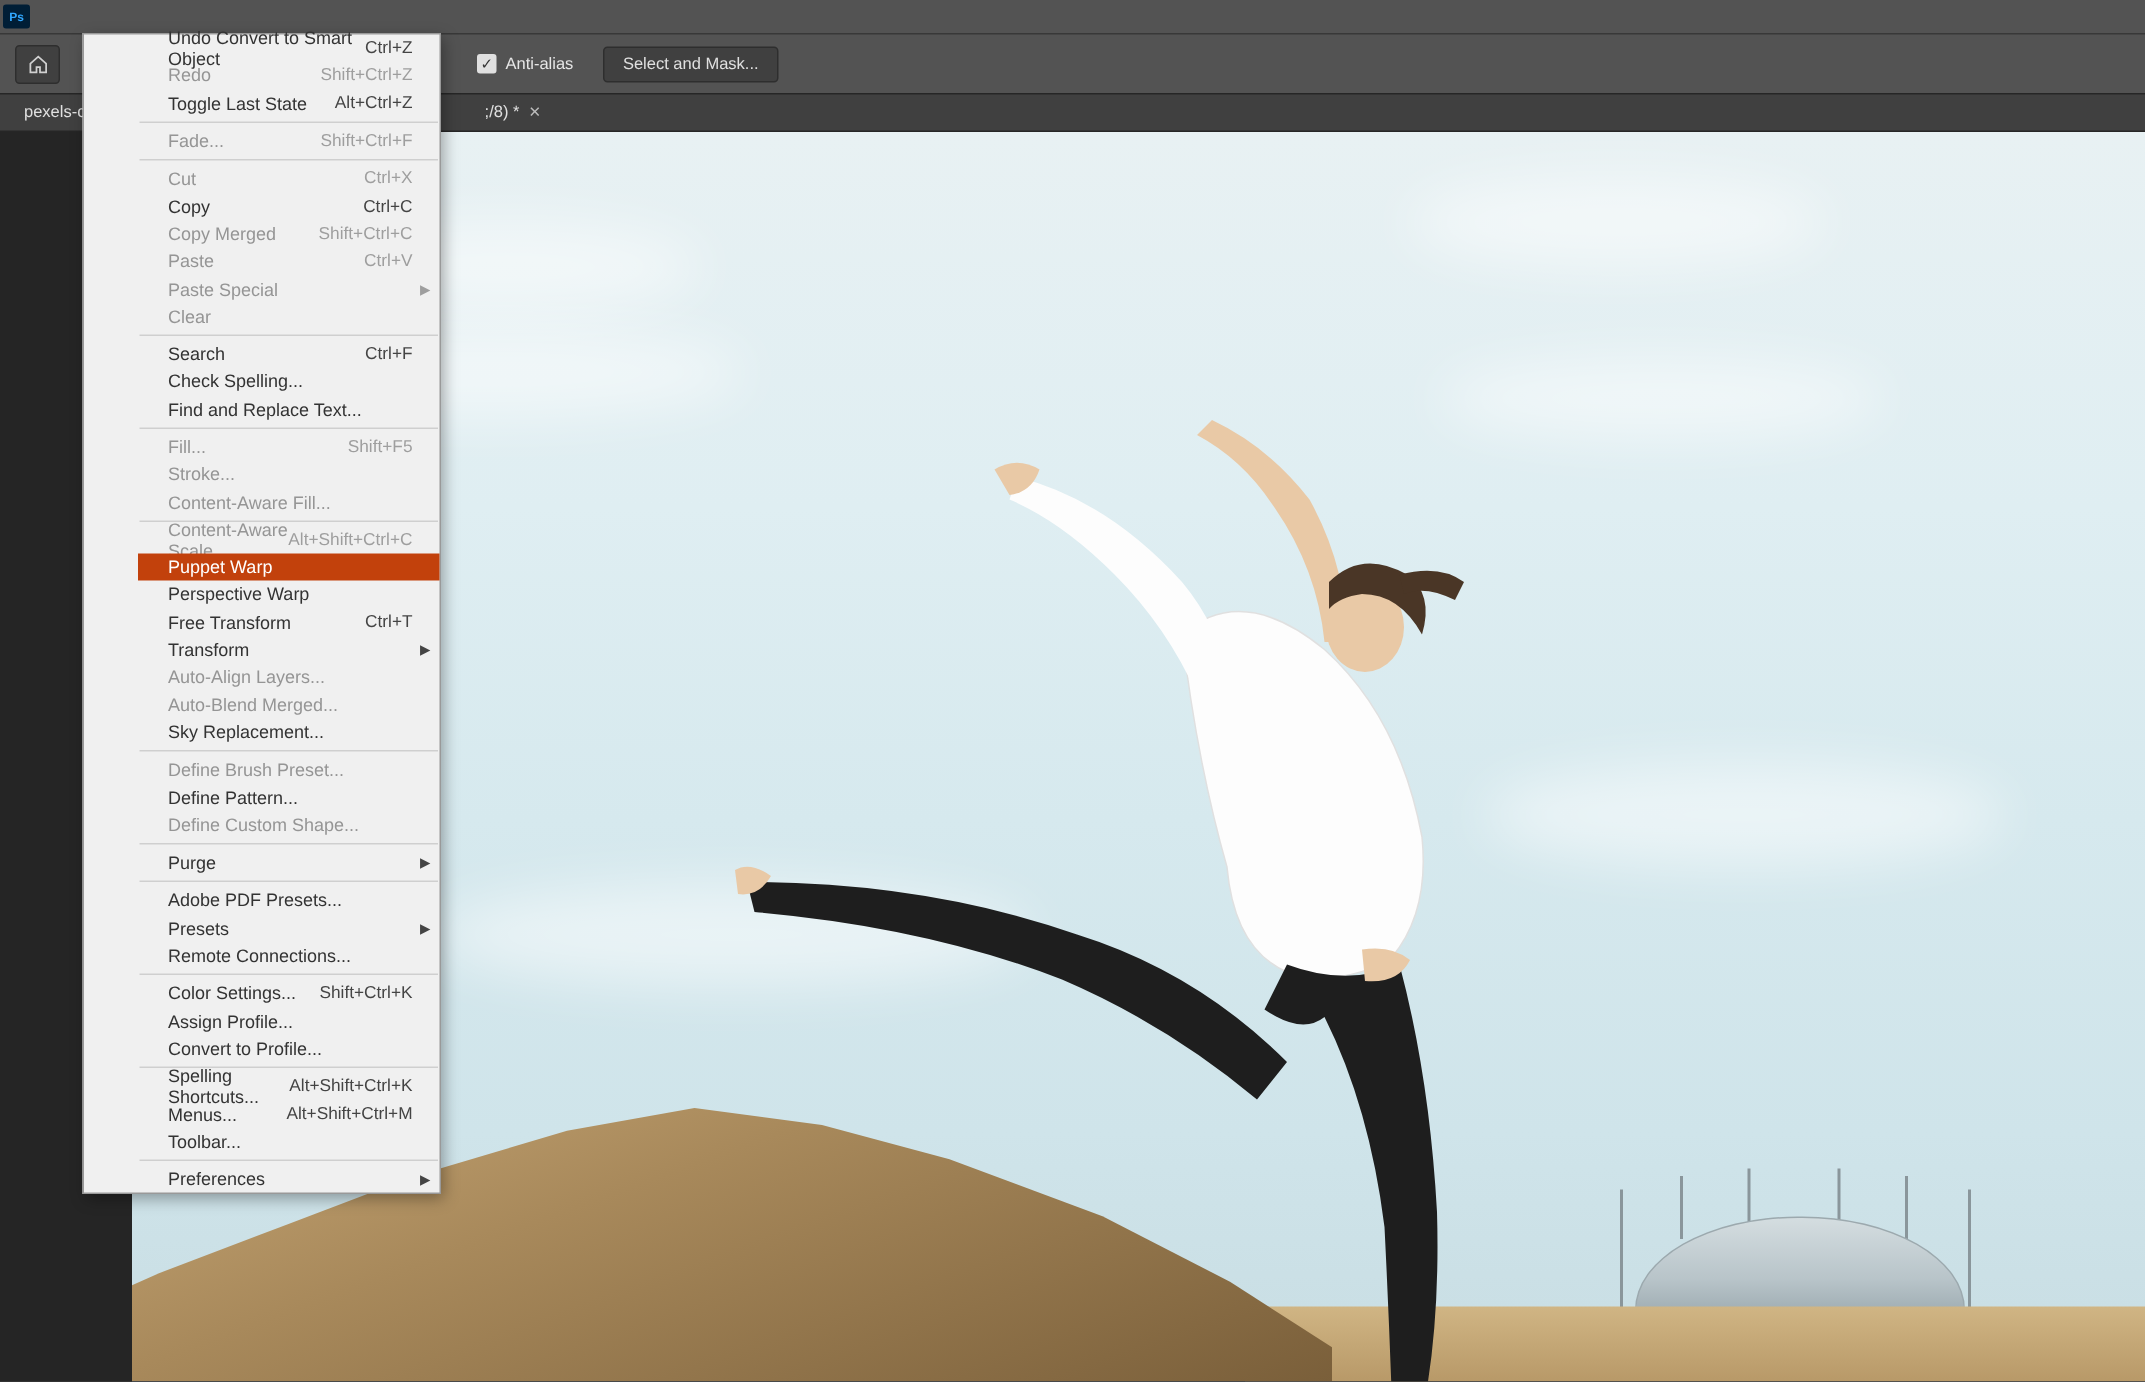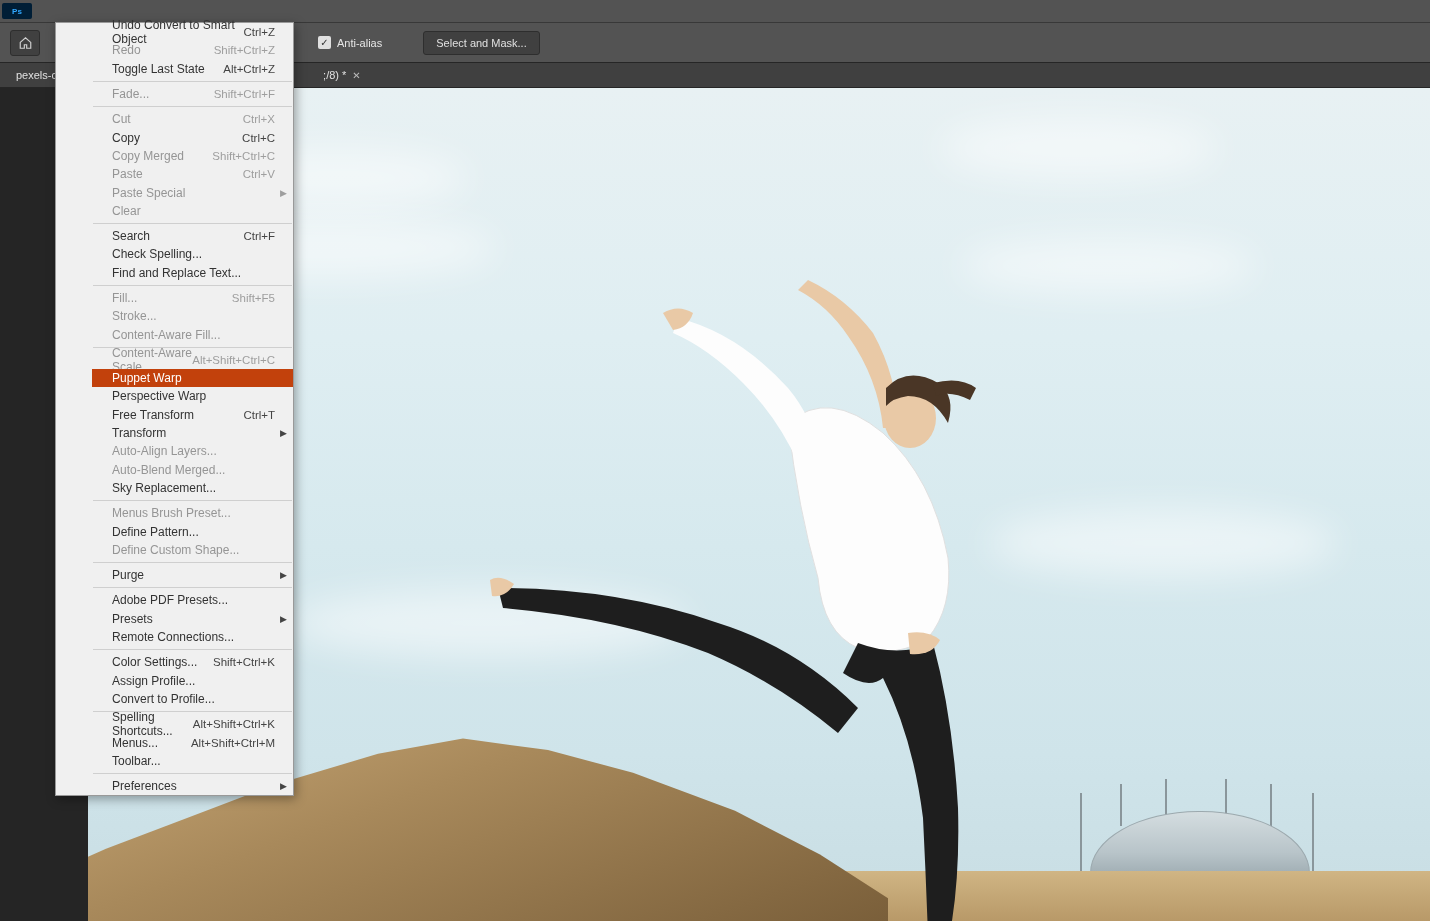--- a/index.html
+++ b/index.html
@@ -1,27 +1,27 @@
 <!DOCTYPE html>
 <html><head>
 <meta charset="utf-8">
 <style>
   * { margin: 0; padding: 0; box-sizing: border-box; font-family: -apple-system, "Segoe UI", Tahoma, sans-serif; }
   html, body { width: 1430px; height: 921px; background: #404040; overflow: hidden; }
   
   .menubar { height: 22px; background: #535353; display: flex; align-items: center; padding-left: 2px; }
-  .ps-icon { width: 30px; height: 16px; background: #001e36; color: #31a8ff; font-size: 8px; font-weight: bold; display: flex; align-items: center; justify-content: center; border-radius: 2px; margin-right: 8px; }
+  .ps-icon { width: 18px; height: 16px; background: #001e36; color: #31a8ff; font-size: 8px; font-weight: bold; display: flex; align-items: center; justify-content: center; border-radius: 2px; margin-right: 8px; }
   .menubar-item { color: #e6e6e6; font-size: 12px; padding: 3px 9px; cursor: default; }
   .menubar-item.open { background: #4b4b4b; }
   
   .optionsbar { height: 40px; background: #535353; display: flex; align-items: center; padding-left: 10px; gap: 8px; border-top: 1px solid #383838; }
   .home-btn { width: 30px; height: 26px; background: #404040; border: 1px solid #2e2e2e; border-radius: 3px; display: flex; align-items: center; justify-content: center; color: #d0d0d0; }
   .anti-alias { display: flex; align-items: center; gap: 6px; color: #e6e6e6; font-size: 11px; margin-left: 270px; }
   .check { width: 13px; height: 13px; background: #e0e0e0; border-radius: 2px; display: flex; align-items: center; justify-content: center; font-size: 10px; color: #333; }
-  .select-mask-btn { background: #404040; border: 1px solid #2e2e2e; color: #e0e0e0; font-size: 11px; padding: 5px 12px; border-radius: 3px; margin-left: 33px; }
+  .select-mask-btn { background: #404040; border: 1px solid #2e2e2e; color: #e0e0e0; font-size: 11px; padding: 5px 12px; border-radius: 3px; margin-left: 12px; }
   
   .tabbar { height: 26px; background: #404040; display: flex; align-items: center; padding-left: 6px; border-top: 1px solid #262626; border-bottom: 1px solid #262626; }
   .doctab { color: #e0e0e0; font-size: 11px; padding: 4px 10px; display: flex; align-items: center; gap: 6px; }
   .tab-x { color: #bbb; font-size: 10px; }
   
   .workspace { position: relative; height: 833px; background: #252525; }
   .canvas { position: absolute; left: 88px; top: 0; width: 1342px; height: 833px; overflow: hidden; }
   .sky { width: 100%; height: 100%; background: linear-gradient(to bottom, #e8f1f3 0%, #dfeef2 30%, #d6e9ee 55%, #cfe4ea 80%, #c8dde3 100%); position: relative; }
   .cloud { position: absolute; background: rgba(255,255,255,0.5); border-radius: 50%; filter: blur(18px); }
   .rock { position: absolute; bottom: 0; left: -50px; width: 850px; height: 190px; background: linear-gradient(160deg, #c9a876 0%, #a8895b 40%, #7a5f3a 100%); clip-path: polygon(0 100%, 0 78%, 8% 62%, 18% 45%, 28% 28%, 40% 12%, 50% 4%, 60% 10%, 70% 22%, 82% 42%, 92% 65%, 100% 88%, 100% 100%); }
@@ -211,21 +211,21 @@
       <span>Auto-Align Layers...</span>
     </div>
     <div class="dd-item disabled">
       <span>Auto-Blend Merged...</span>
     </div>
     <div class="dd-item">
       <span>Sky Replacement...</span>
     </div>
     <div class="dd-sep"></div>
     <div class="dd-item disabled">
-      <span>Menus Brush Preset...</span>
+      <span>Define Brush Preset...</span>
     </div>
     <div class="dd-item">
       <span>Define Pattern...</span>
     </div>
     <div class="dd-item disabled">
       <span>Define Custom Shape...</span>
     </div>
     <div class="dd-sep"></div>
     <div class="dd-item">
       <span>Purge</span>

